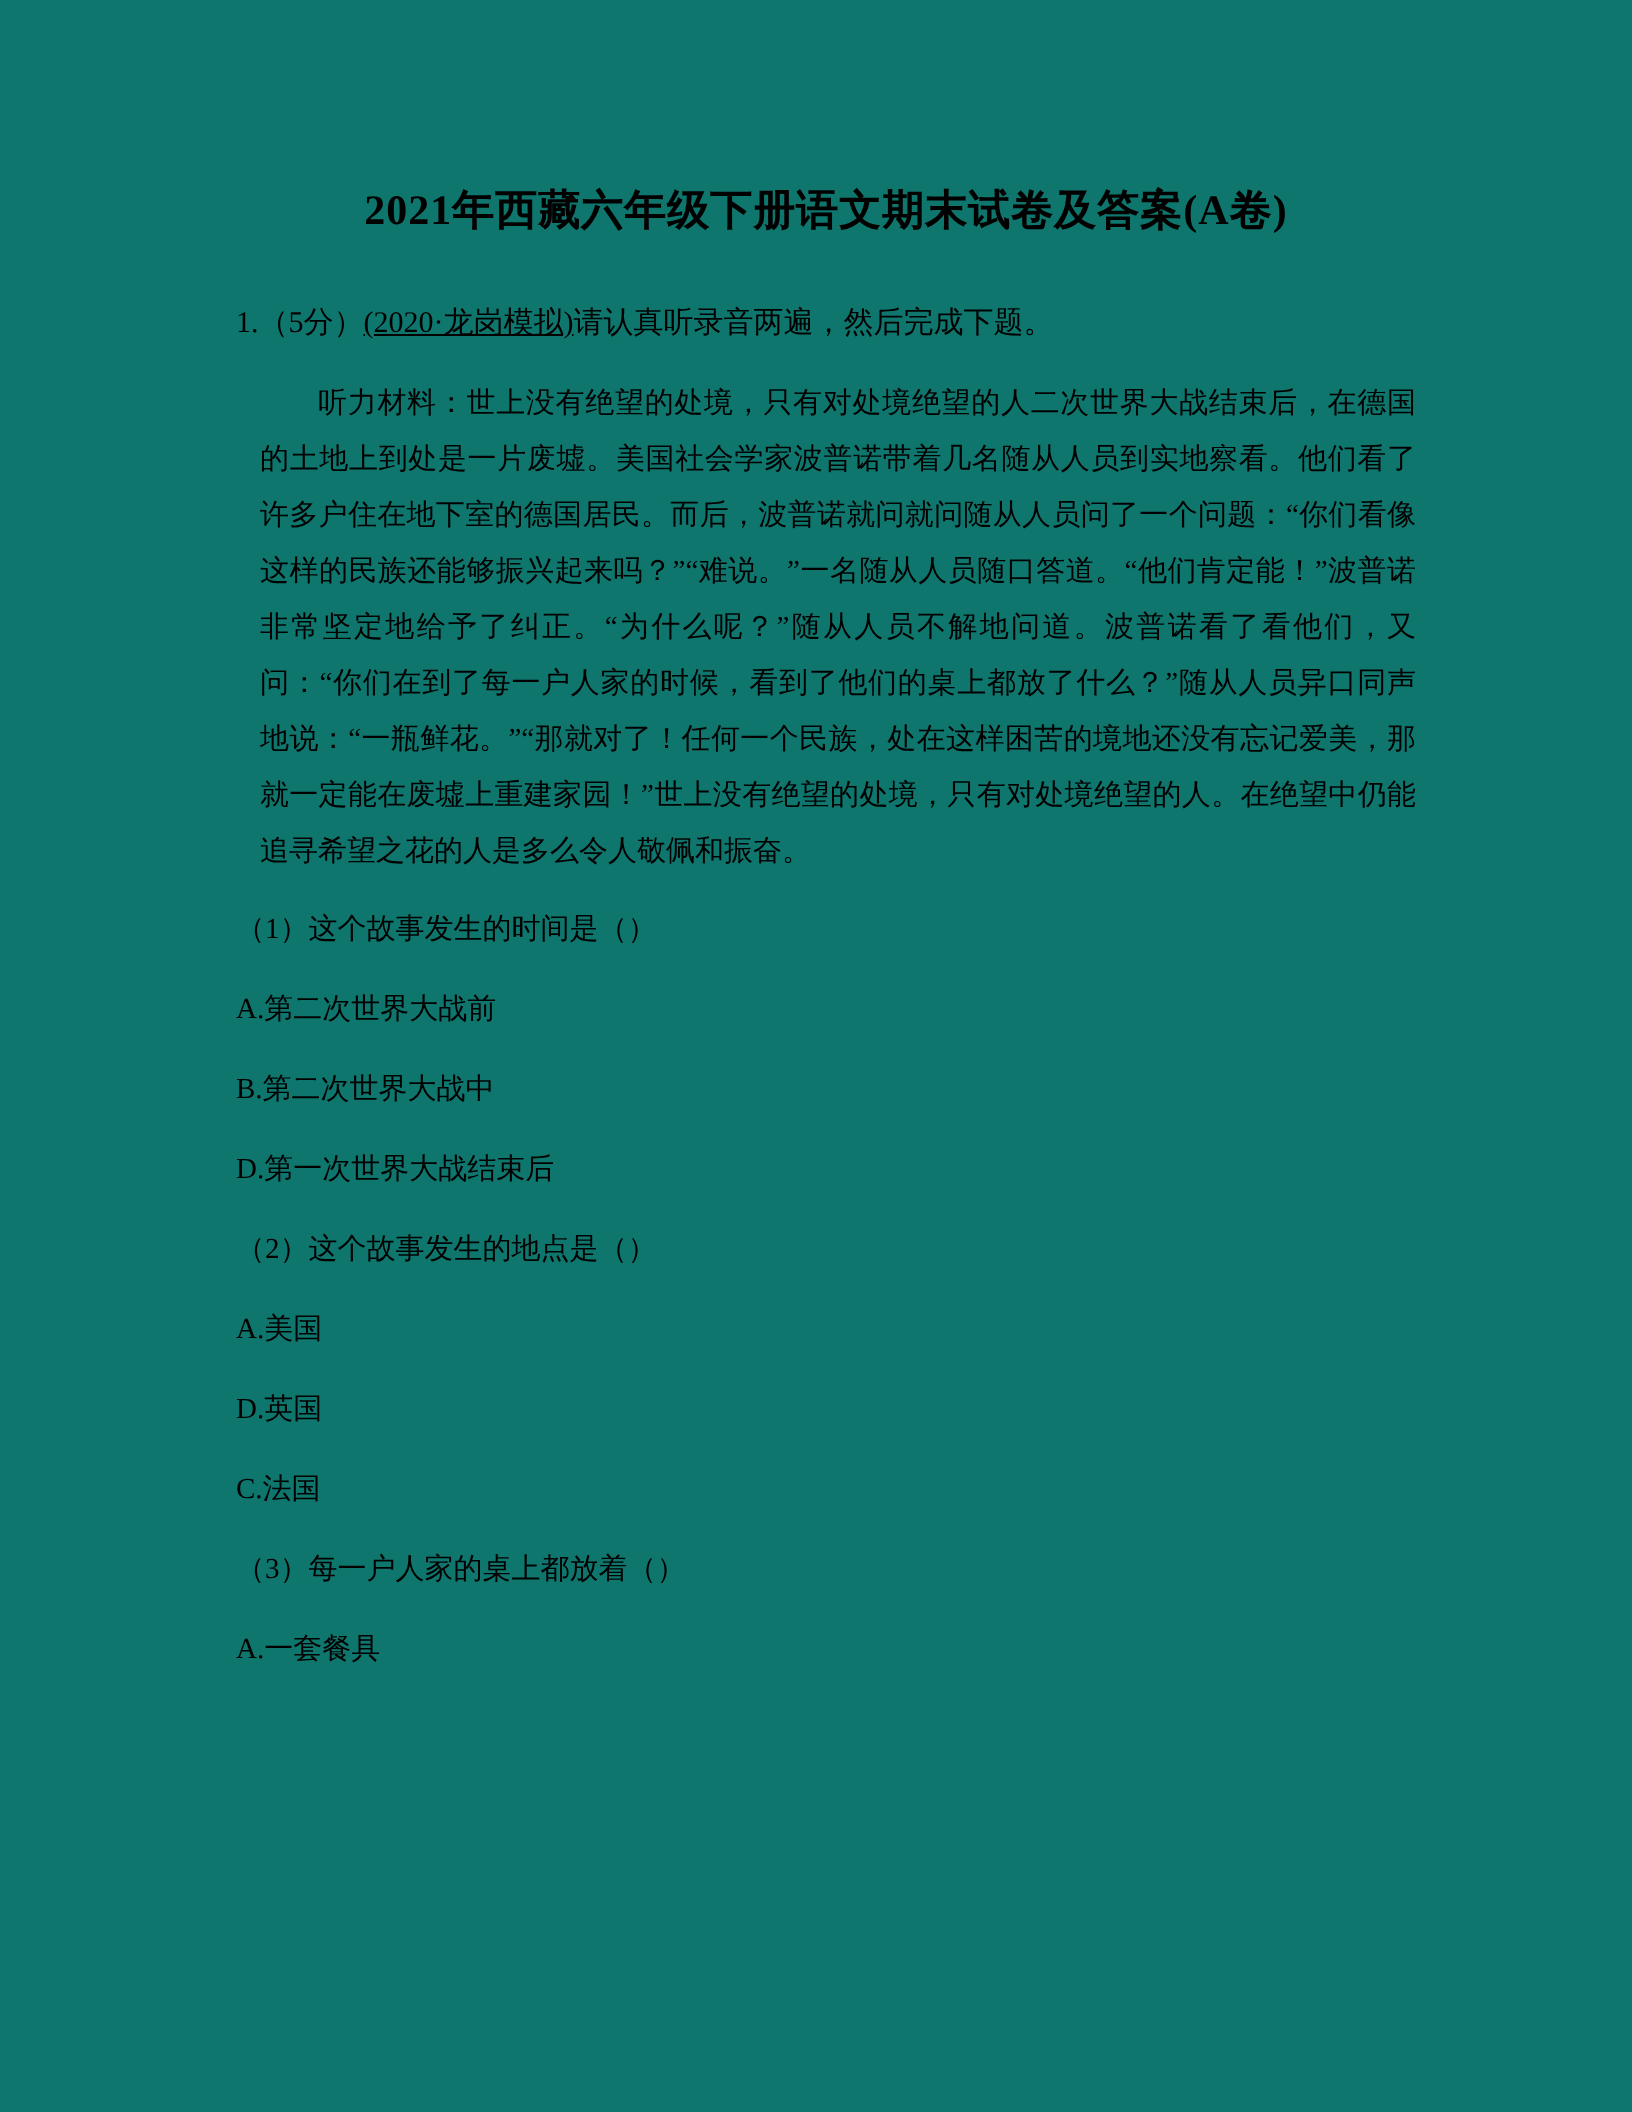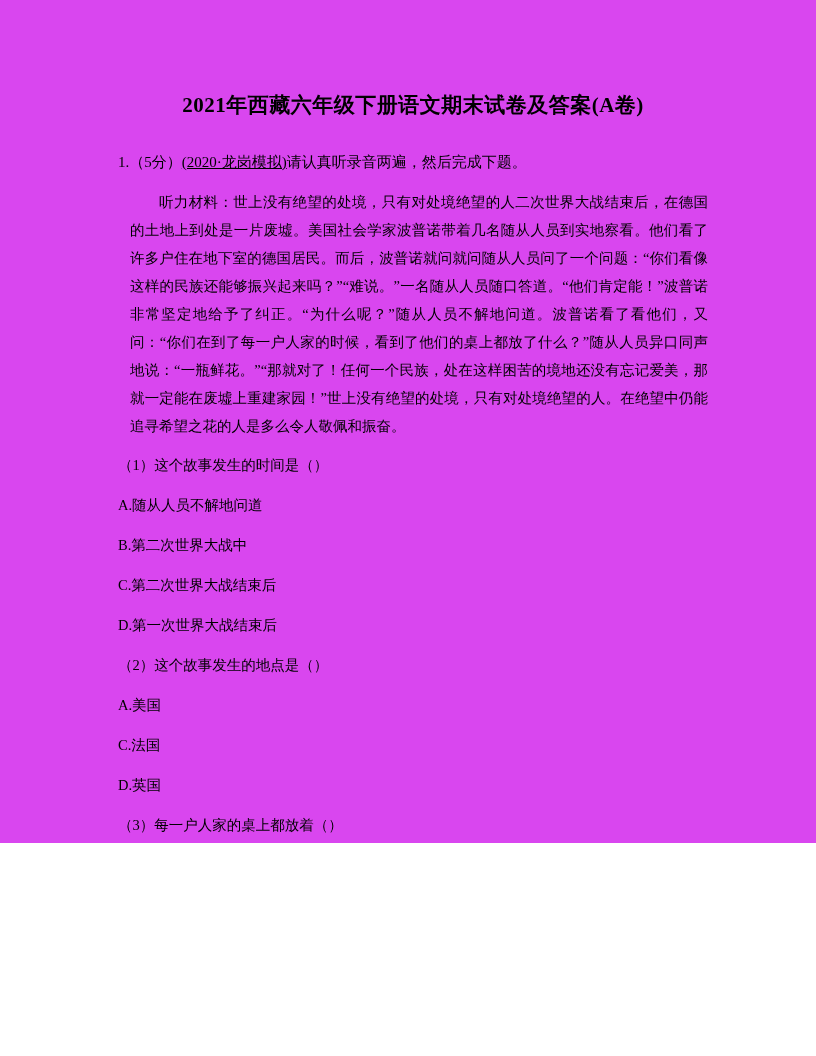--- a/index.html
+++ b/index.html
@@ -3,23 +3,23 @@
 <meta charset="utf-8">
 <style>
   html, body {
     margin: 0;
     padding: 0;
     background: #ffffff;
   }
   .page {
     position: relative;
     width: 816px;
-    height: 843px;
+    height: 1056px;
     margin: 0 auto;
-    background: #d946ef;
+    background: #0f766e;
     box-sizing: border-box;
     padding: 92px 108px 0 118px;
     font-family: "Liberation Serif", "DejaVu Serif", serif;
     color: #000000;
     overflow: hidden;
   }
   .doc-title {
     margin: 0 0 34px 0;
     text-align: center;
     font-size: 21px;
@@ -59,26 +59,25 @@
 <div class="page">
 
   <h1 class="doc-title">2021年西藏六年级下册语文期末试卷及答案(A卷)</h1>
 
 
   <p class="question-line"><span>1.（5分）</span><span class="underline">(2020·龙岗模拟)</span><span>请认真听录音两遍，然后完成下题。</span></p>
 
   <p class="material">听力材料：世上没有绝望的处境，只有对处境绝望的人二次世界大战结束后，在德国的土地上到处是一片废墟。美国社会学家波普诺带着几名随从人员到实地察看。他们看了许多户住在地下室的德国居民。而后，波普诺就问就问随从人员问了一个问题：“你们看像这样的民族还能够振兴起来吗？”“难说。”一名随从人员随口答道。“他们肯定能！”波普诺非常坚定地给予了纠正。“为什么呢？”随从人员不解地问道。波普诺看了看他们，又问：“你们在到了每一户人家的时候，看到了他们的桌上都放了什么？”随从人员异口同声地说：“一瓶鲜花。”“那就对了！任何一个民族，处在这样困苦的境地还没有忘记爱美，那就一定能在废墟上重建家园！”世上没有绝望的处境，只有对处境绝望的人。在绝望中仍能追寻希望之花的人是多么令人敬佩和振奋。</p>
 
   <p class="qline">（1）这个故事发生的时间是（）</p>
-  <p class="qline">A.随从人员不解地问道</p>
+  <p class="qline">A.第二次世界大战前</p>
   <p class="qline">B.第二次世界大战中</p>
-  <p class="qline">C.第二次世界大战结束后</p>
   <p class="qline">D.第一次世界大战结束后</p>
 
   <p class="qline">（2）这个故事发生的地点是（）</p>
   <p class="qline">A.美国</p>
+  <p class="qline">D.英国</p>
   <p class="qline">C.法国</p>
-  <p class="qline">D.英国</p>
 
   <p class="qline">（3）每一户人家的桌上都放着（）</p>
   <p class="qline">A.一套餐具</p>
 
 </div>
 
 </body></html>

